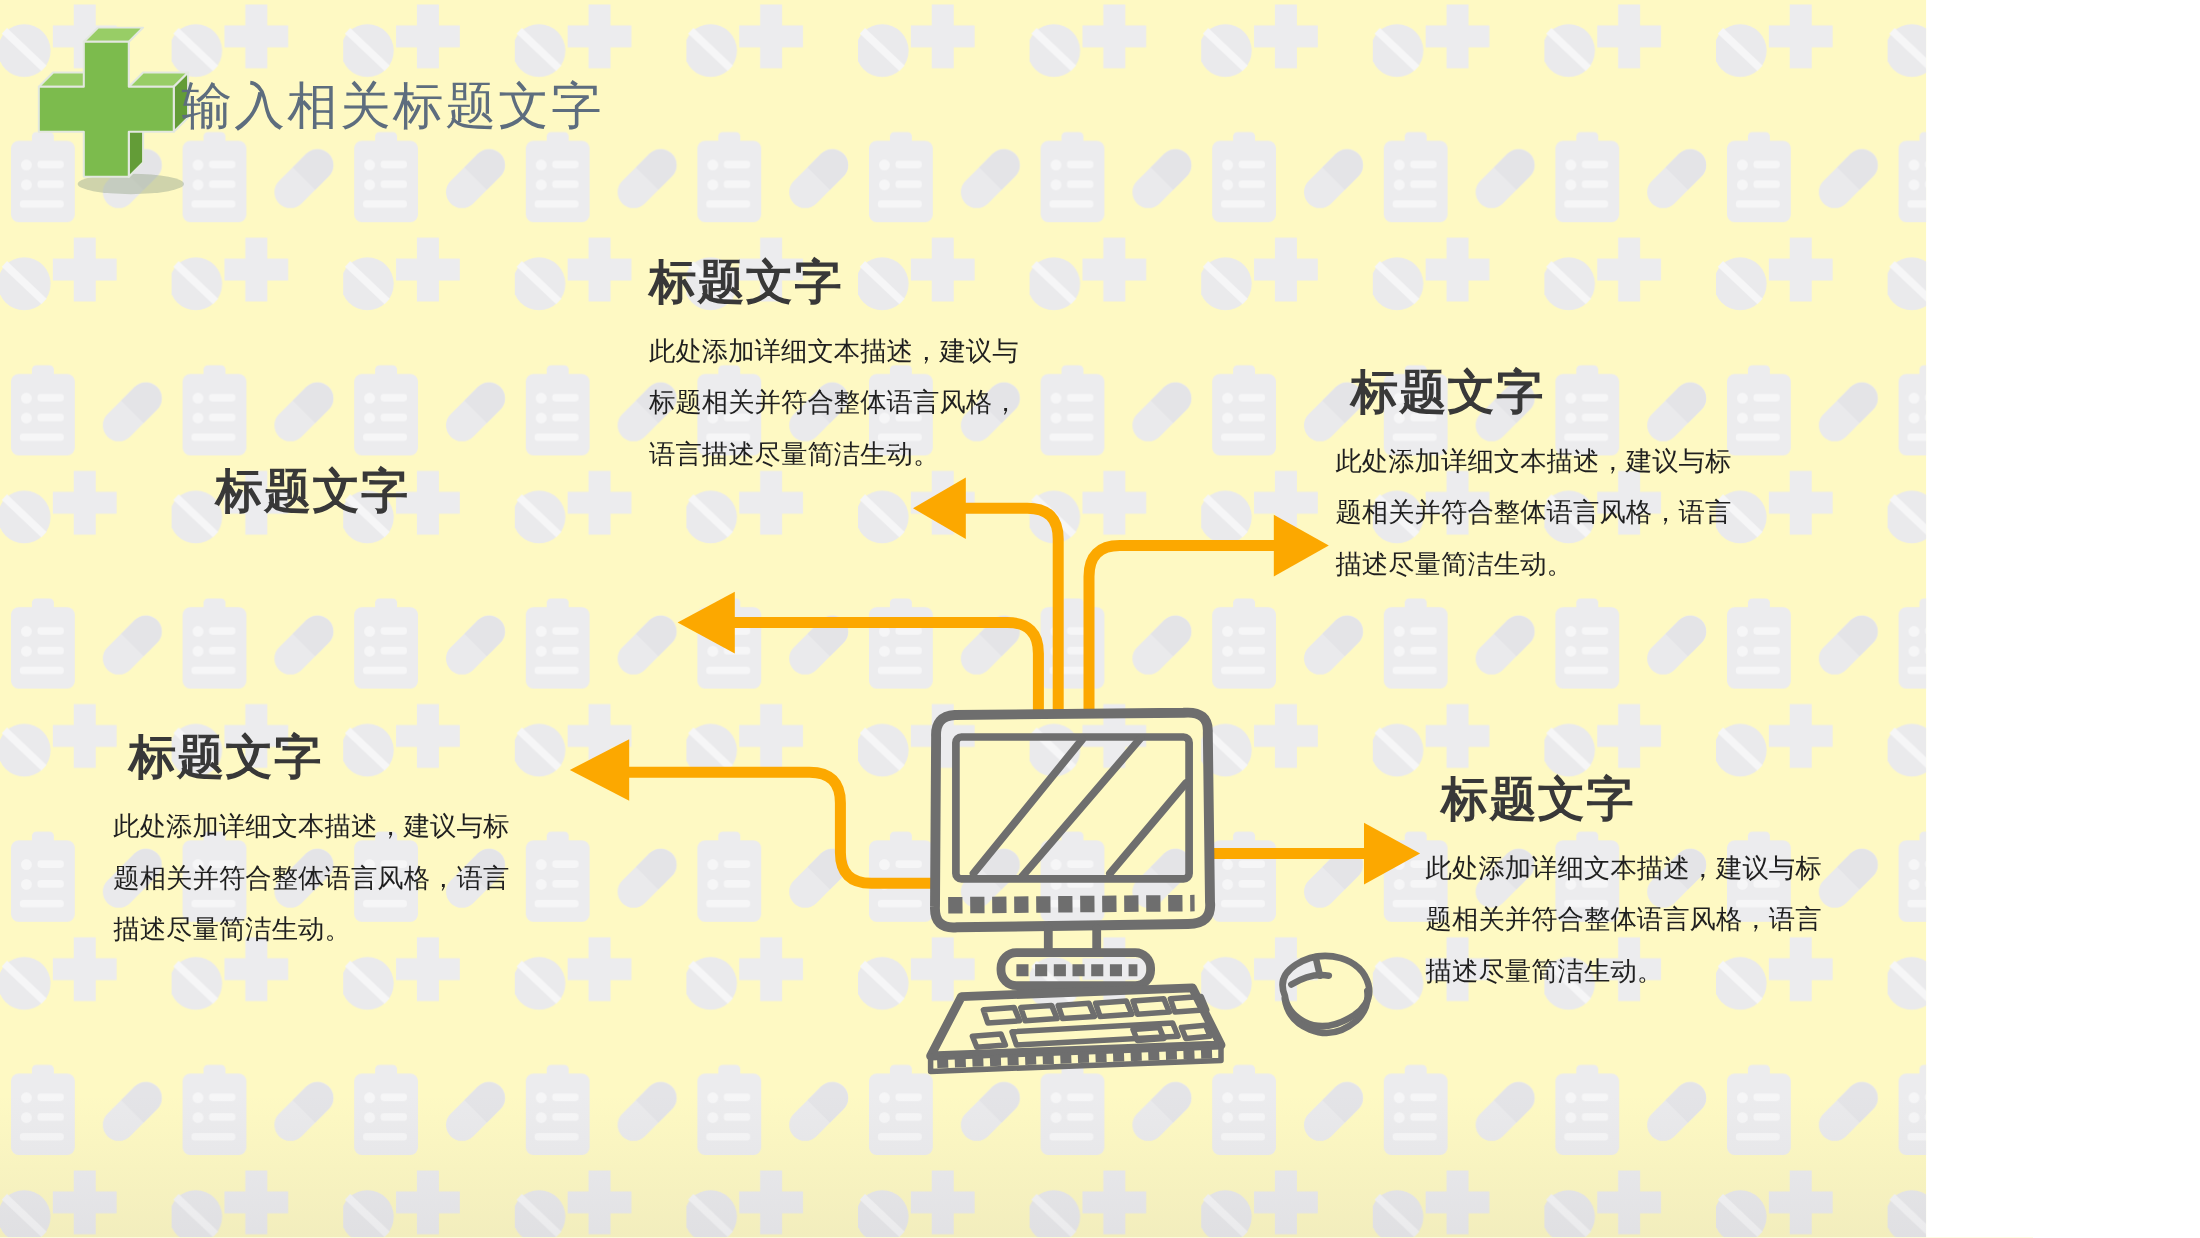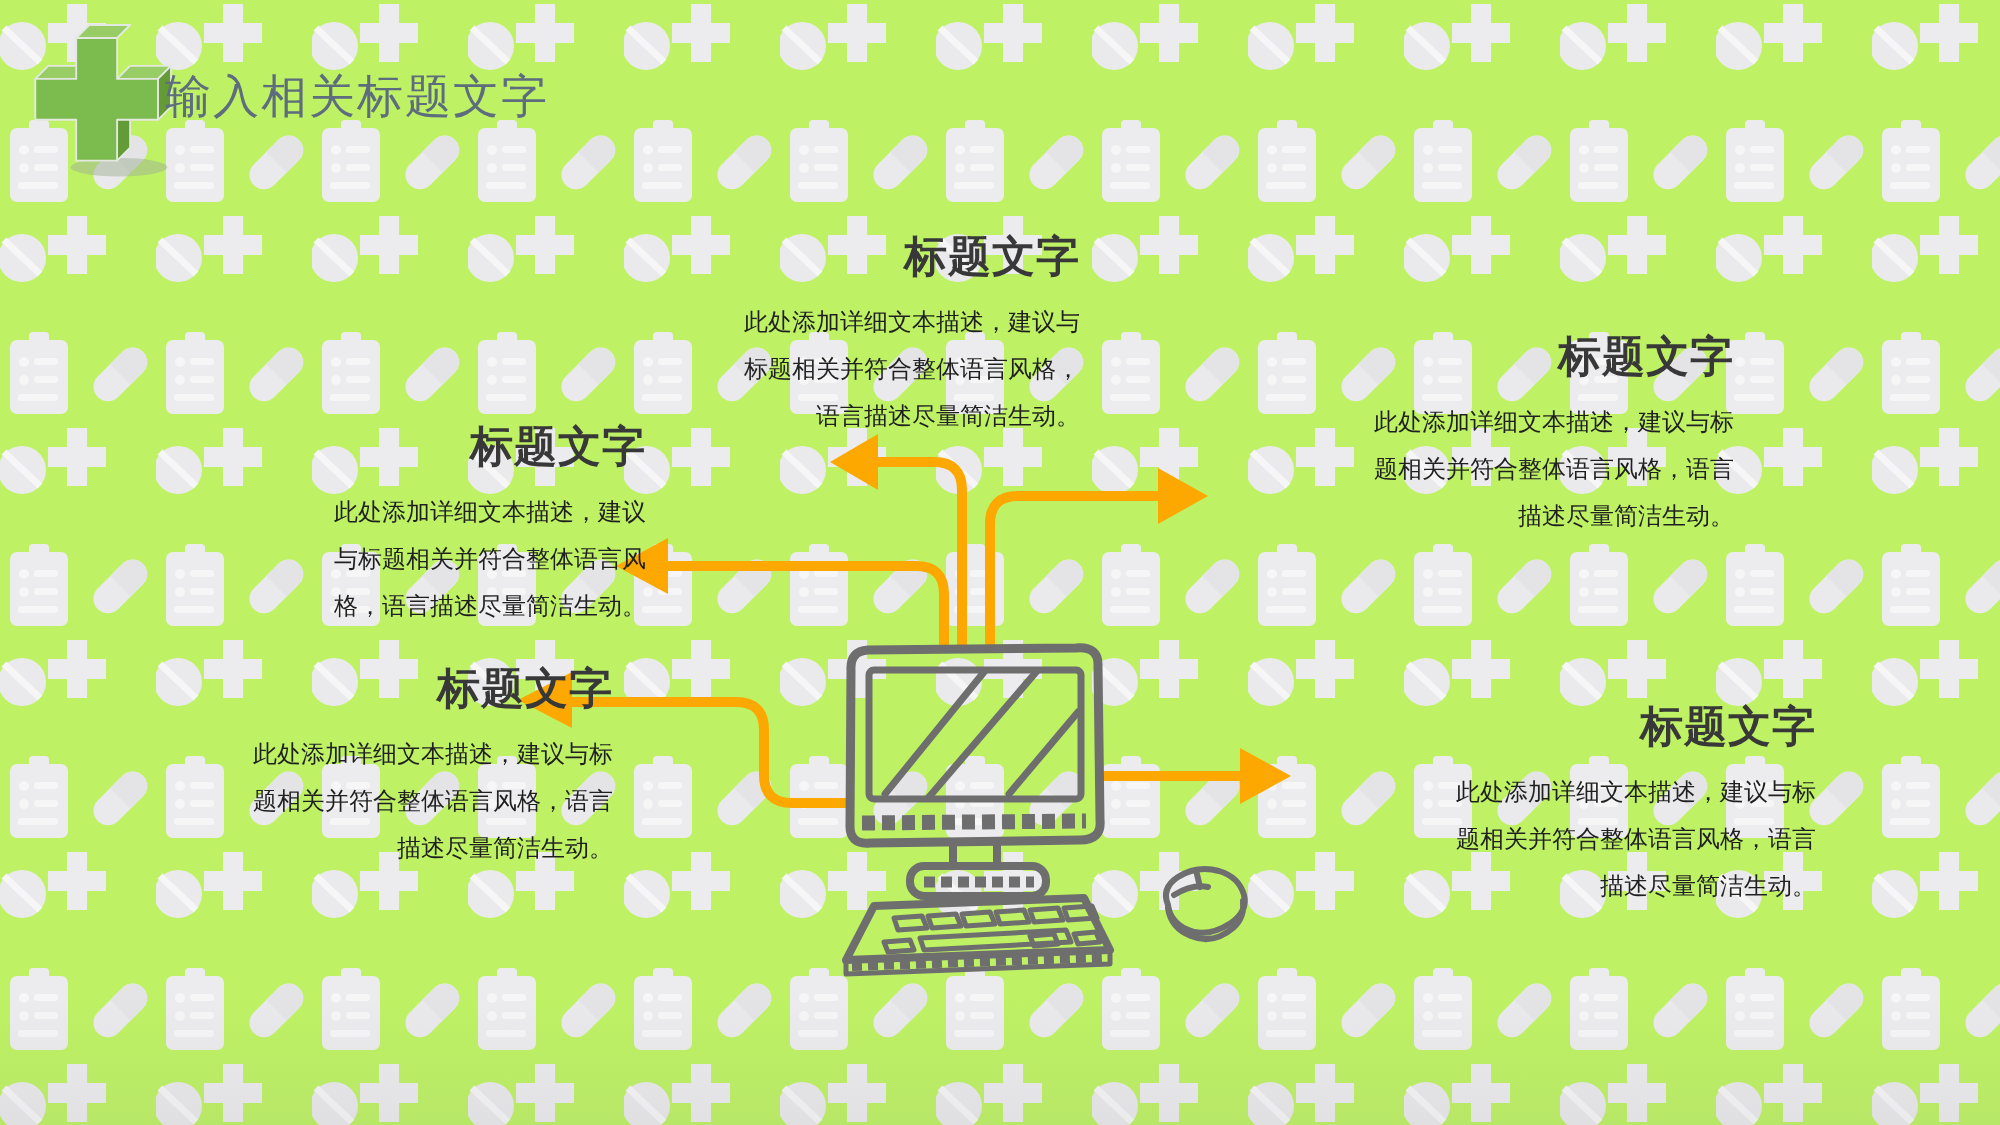--- a/index.html
+++ b/index.html
@@ -3,39 +3,38 @@
 <meta charset="utf-8">
 <style>
   html, body { margin: 0; padding: 0; }
   body {
     width: 2000px; height: 1125px;
     font-family: "Liberation Sans", "DejaVu Sans", sans-serif;
     overflow: hidden;
   }
   .slide {
     position: relative;
-    width: 2000px; height: 1125px;
-    background: #bef264;
+    width: 1751px; height: 1125px;
+    background: #fef9c3;
     overflow: hidden;
-    text-align: right;
   }
   .bg-layer, .art-layer { position: absolute; inset: 0; }
   .bottom-shade {
     position: absolute; left: 0; right: 0; bottom: 0; height: 130px;
     background: linear-gradient(to bottom, rgba(120,120,130,0) 0%, rgba(120,120,130,0.09) 100%);
     pointer-events: none;
   }
   .header { position: absolute; left: 26px; top: 24px; display: flex; align-items: center; }
   .cross-wrap { width: 158px; height: 160px; }
   .page-title {
     position: absolute; left: 165px; top: 66px;
     font-size: 46px; color: #5d6d7e; letter-spacing: 2px;
     white-space: nowrap;
   }
-  .tblock { position: absolute; color: #1f1f1f; }
+  .tblock { position: absolute; color: #1f1f1f; font-family: Liberation Mono, monospace; }
   .tblock .blk-title {
     font-size: 43px; font-weight: bold; color: #383838;
     margin: 0 0 12px 0; letter-spacing: 1px;
   }
   .tblock .blk-body {
     font-size: 24px; line-height: 47px; color: #1f1f1f;
     white-space: pre-line; margin: 0;
   }
   .blk-top-center   { left: 590px;  top: 228px; width: 490px; }
   .blk-mid-left     { left: 186px;  top: 418px; width: 460px; }
@@ -156,23 +155,20 @@
 
   <div class="tblock blk-top-center">
     <div class="blk-title">标题文字</div>
     <p class="blk-body">此处添加详细文本描述，建议与
 标题相关并符合整体语言风格，
 语言描述尽量简洁生动。</p>
   </div>
 
   <div class="tblock blk-mid-left">
     <div class="blk-title">标题文字</div>
-    <p class="blk-body">此处添加详细文本描述，建议
-与标题相关并符合整体语言风
-格，语言描述尽量简洁生动。</p>
   </div>
 
   <div class="tblock blk-bottom-left">
     <div class="blk-title">标题文字</div>
     <p class="blk-body">此处添加详细文本描述，建议与标
 题相关并符合整体语言风格，语言
 描述尽量简洁生动。</p>
   </div>
 
   <div class="tblock blk-top-right">

